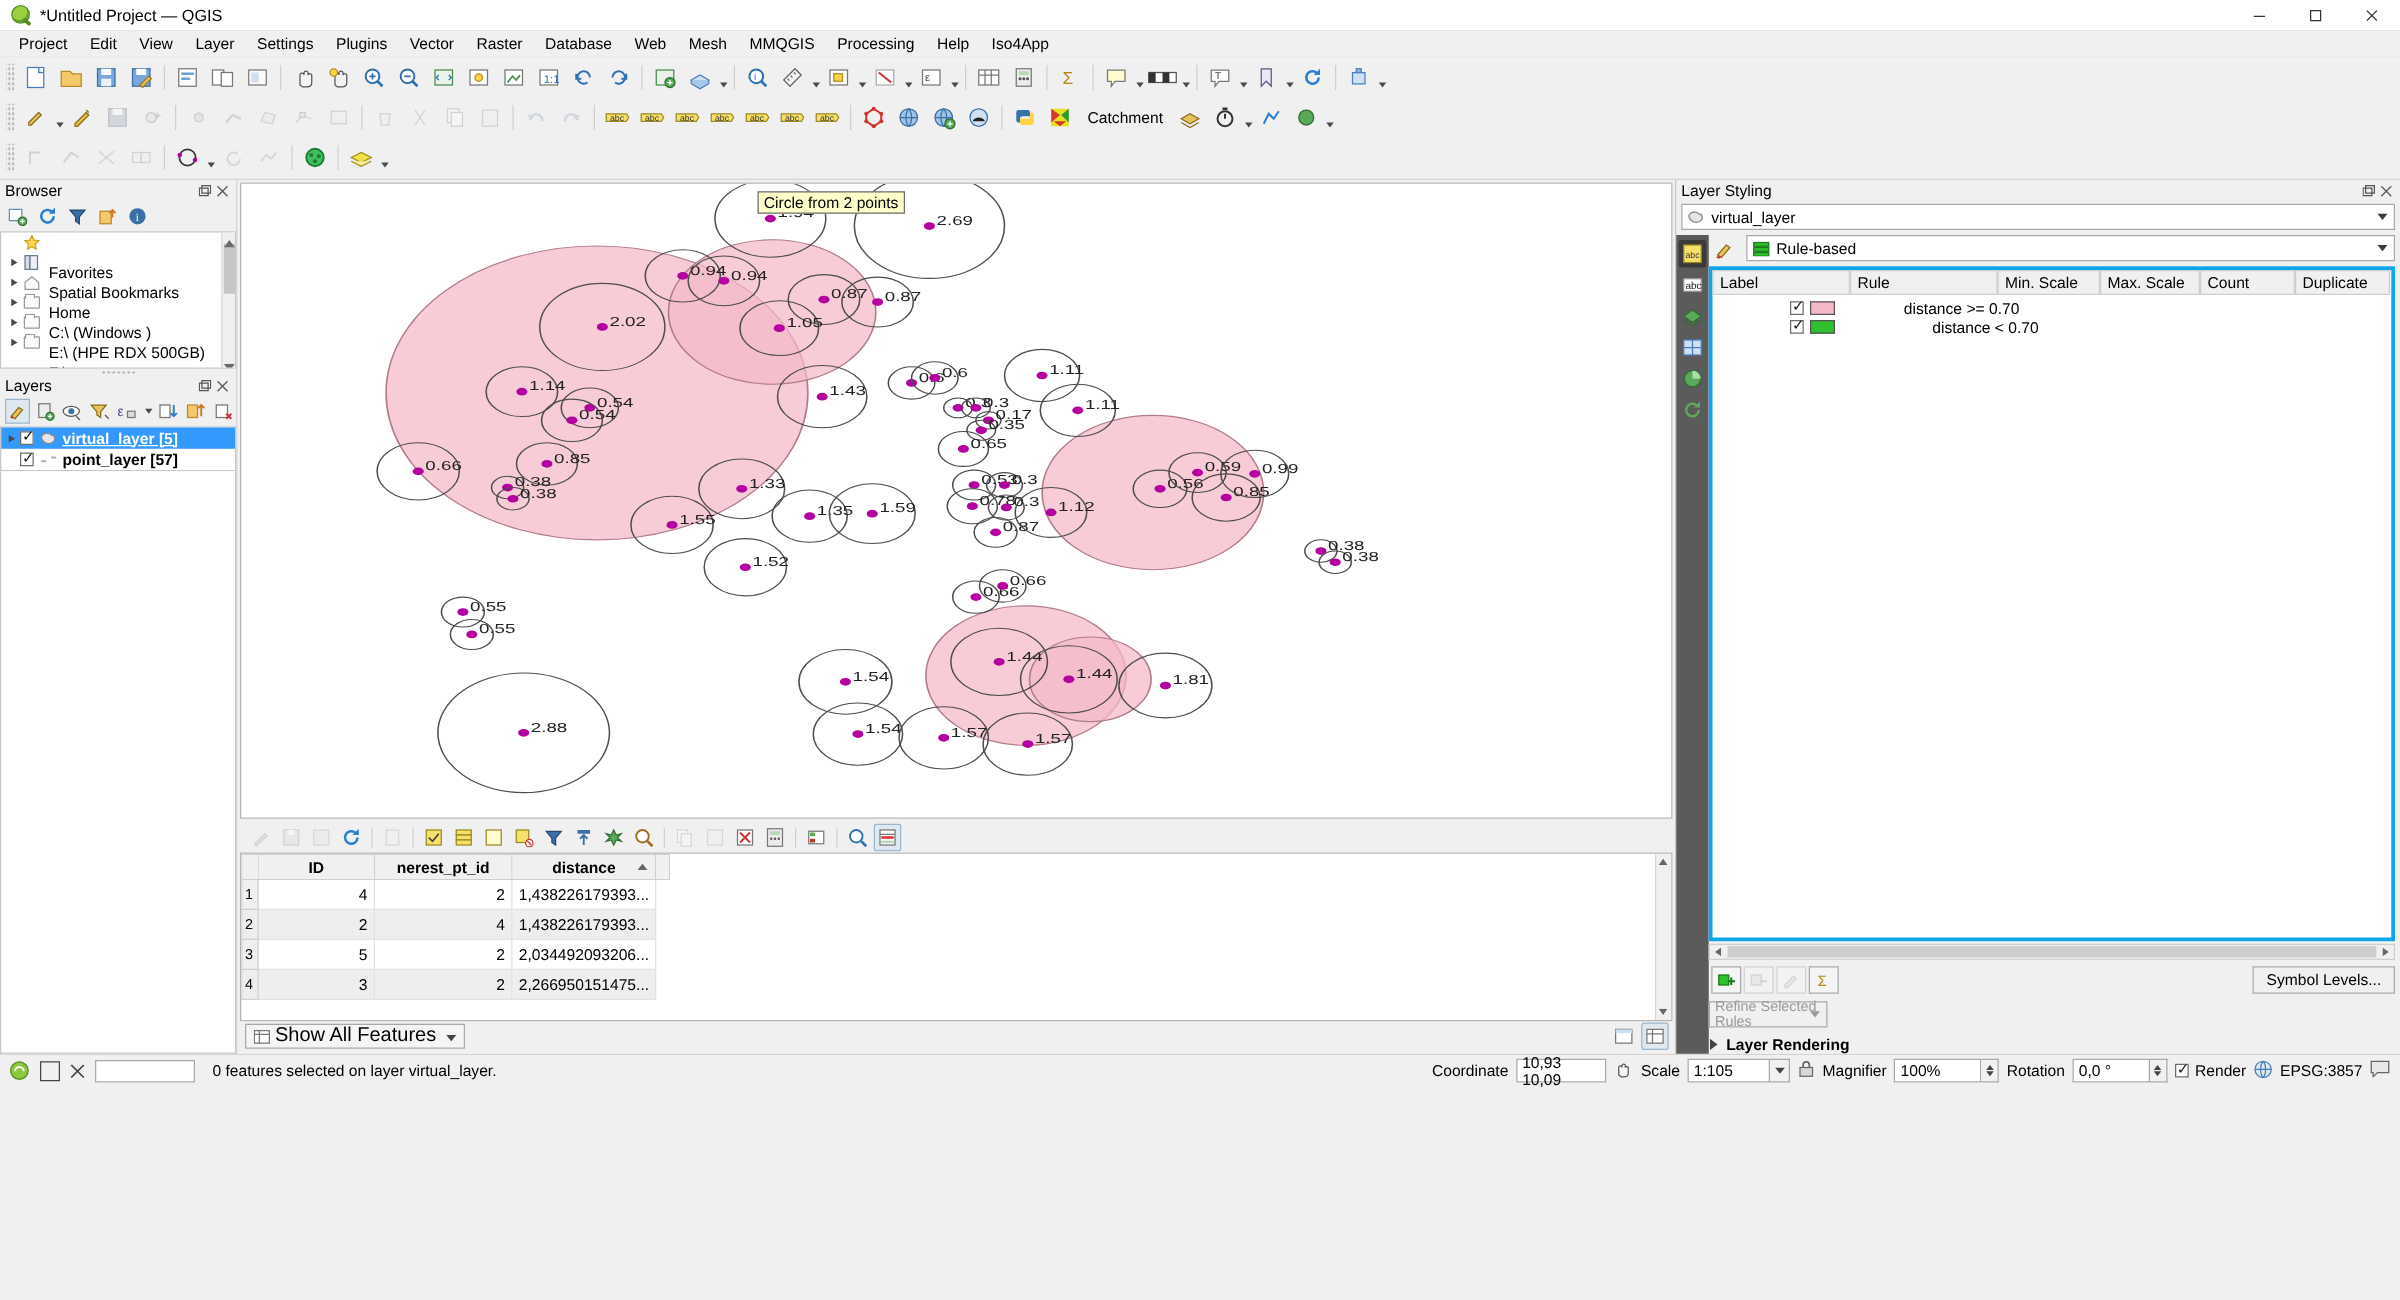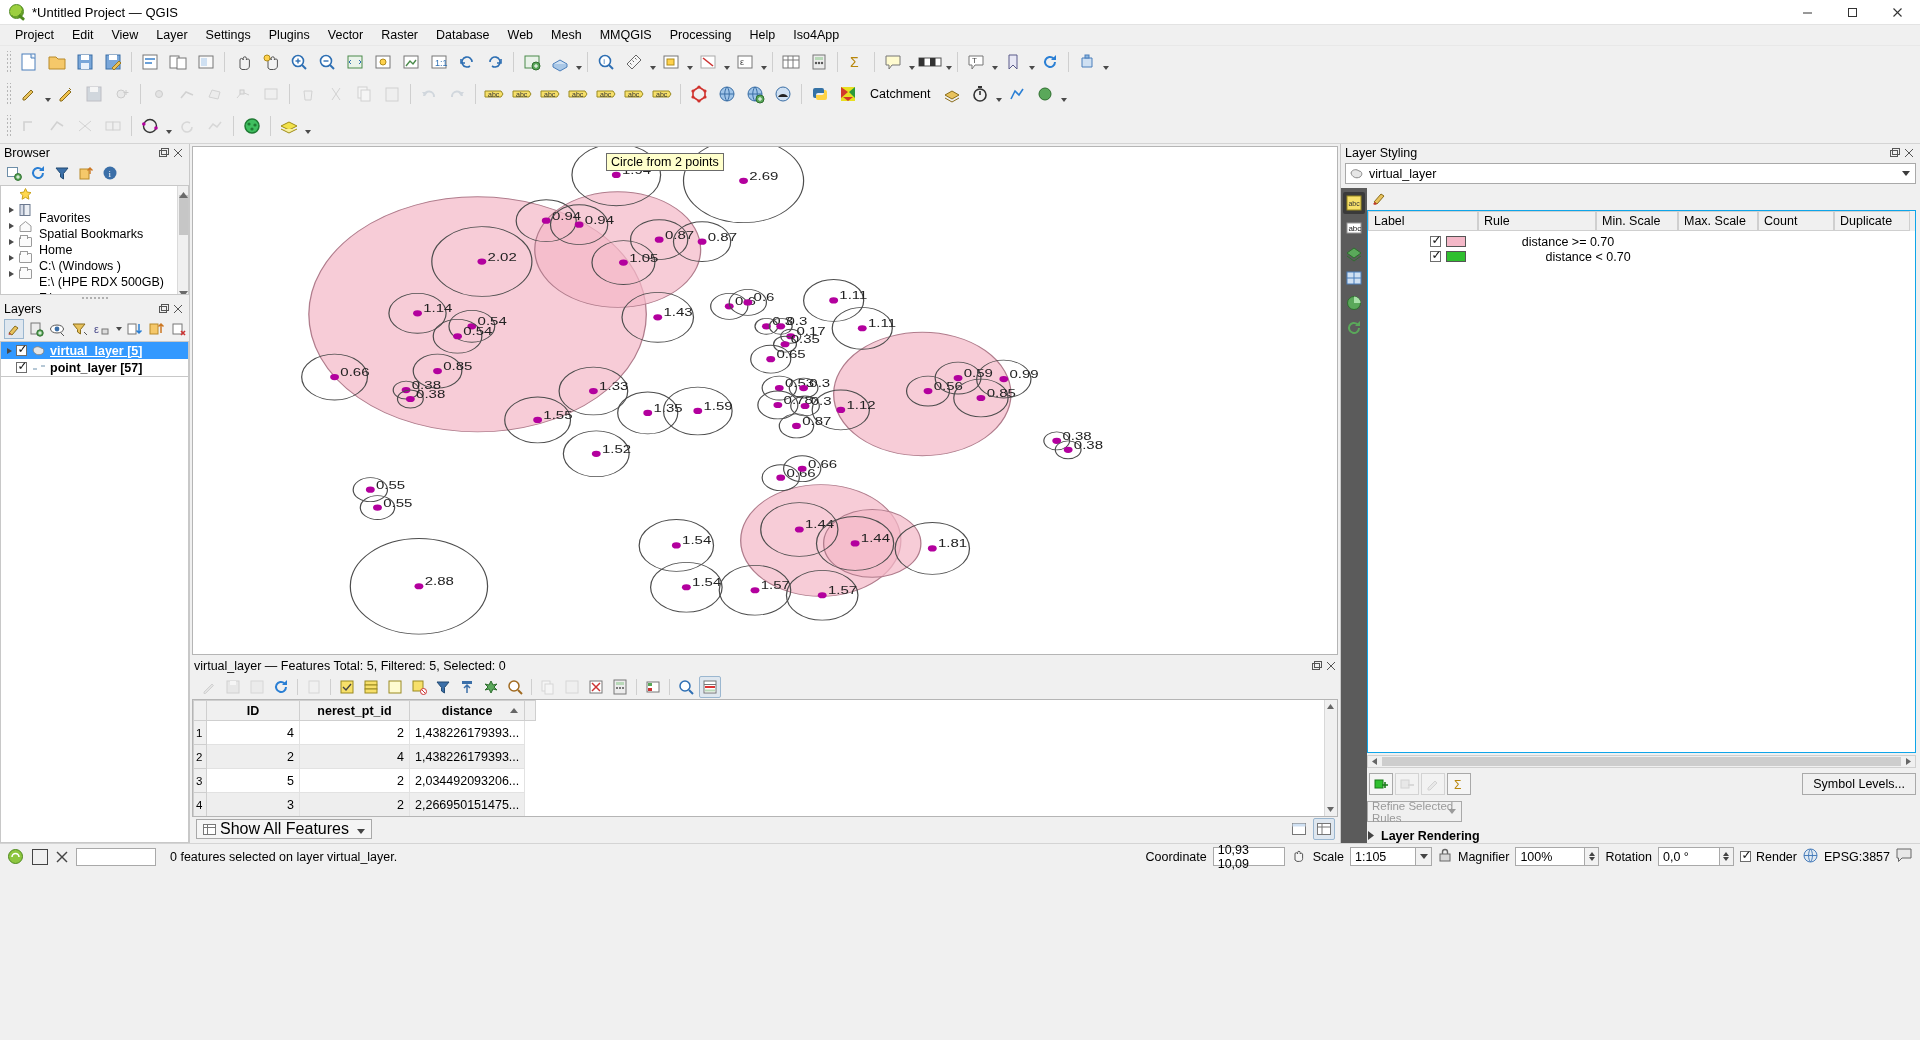--- a/index.html
+++ b/index.html
@@ -1144,37 +1144,20 @@
           <circle cx="440" cy="450" r="3.1" fill="#b3009e"></circle>
           <text x="444" y="449" font-size="10.5" fill="#222" font-family="&quot;Liberation Sans&quot;, sans-serif">1.57</text>
           <circle cx="158" cy="441" r="48" fill="none" stroke="#4d4d4d" stroke-width="0.85"></circle>
           <circle cx="158" cy="441" r="3.1" fill="#b3009e"></circle>
           <text x="162" y="440" font-size="10.5" fill="#222" font-family="&quot;Liberation Sans&quot;, sans-serif">2.88</text>
         </svg>
       <div class="tooltip" style="left:413px;top:6px;">Circle from 2 points</div>
     </div>
 
     <div class="attrdock">
-      <div class="attrtitle">
-        <span>virtual_layer — Features Total: 5, Filtered: 5, Selected: 0</span>
-        <span class="dbtns" style="margin-left:auto;display:flex;gap:3px;">
-          <span class="dbtn">
-            <svg width="10" height="10">
-                <rect x="0.5" y="2.5" width="7" height="6" fill="none" stroke="#555"></rect>
-                <rect x="2.5" y="0.5" width="7" height="6" fill="none" stroke="#555"></rect>
-              </svg>
-          </span>
-          <span class="dbtn">
-            <svg width="10" height="10">
-                <line x1="1" y1="1" x2="9" y2="9" stroke="#555"></line>
-                <line x1="9" y1="1" x2="1" y2="9" stroke="#555"></line>
-              </svg>
-          </span>
-        </span>
-      </div>
 
       <div class="attrtools">
         <div class="abtn dim">
             <svg width="16" height="16">
               <path d="M3 13l8-8 1.5 1.5-8 8H3z" fill="#ccc" stroke="#999"></path>
             </svg>
           </div>
         <div class="abtn dim">
             <svg width="16" height="16">
               <rect x="2" y="2" width="12" height="12" fill="#d8d8d8" stroke="#999"></rect>
@@ -1465,23 +1448,34 @@
             </svg>
         </div>
       </div>
 
       <div style="flex:1;display:flex;flex-direction:column;min-width:0;padding-right:4px;">
         <div style="display:flex;align-items:center;gap:6px;padding:0 0 4px 4px;">
           <svg width="20" height="18">
             <path d="M3 14l7-8 3 2-7 8z" fill="#e8c25c" stroke="#8a6d1c"></path>
               <path d="M2 16l2-2 2 2-2 1z" fill="#c0392b"></path>
           </svg>
-        </div>
-
-        <div style="border:1px solid #0ea5e9;background:#fff;flex:1;min-height:0;display:flex;flex-direction:column;overflow:hidden;">
+          <div class="combo" style="flex:1;">
+            <svg width="14" height="12" style="margin-right:5px">
+                <rect x="1" y="1" width="12" height="3" fill="#2fbf2f" stroke="#1a7a1a"></rect>
+                <rect x="1" y="5" width="12" height="3" fill="#2fbf2f" stroke="#1a7a1a"></rect>
+                <rect x="1" y="9" width="12" height="3" fill="#2fbf2f" stroke="#1a7a1a"></rect>
+              </svg>
+            <span>Rule-based</span>
+            <span class="arrowbox">
+                <i></i>
+              </span>
+          </div>
+        </div>
+
+        <div style="border:3px solid #0ea5e9;background:#fff;flex:1;min-height:0;display:flex;flex-direction:column;overflow:hidden;">
           <div class="rulehdr" id="rules-header">
               <div style="width: 110px;">Label</div>
               <div style="width: 118px;">Rule</div>
               <div style="width: 82px;">Min. Scale</div>
               <div style="width: 80px;">Max. Scale</div>
               <div style="width: 76px;">Count</div>
               <div style="width: 76px;">Duplicate</div>
             </div>
           <div id="rules-body" style="padding-top:3px;">
               <div class="rulerow">

